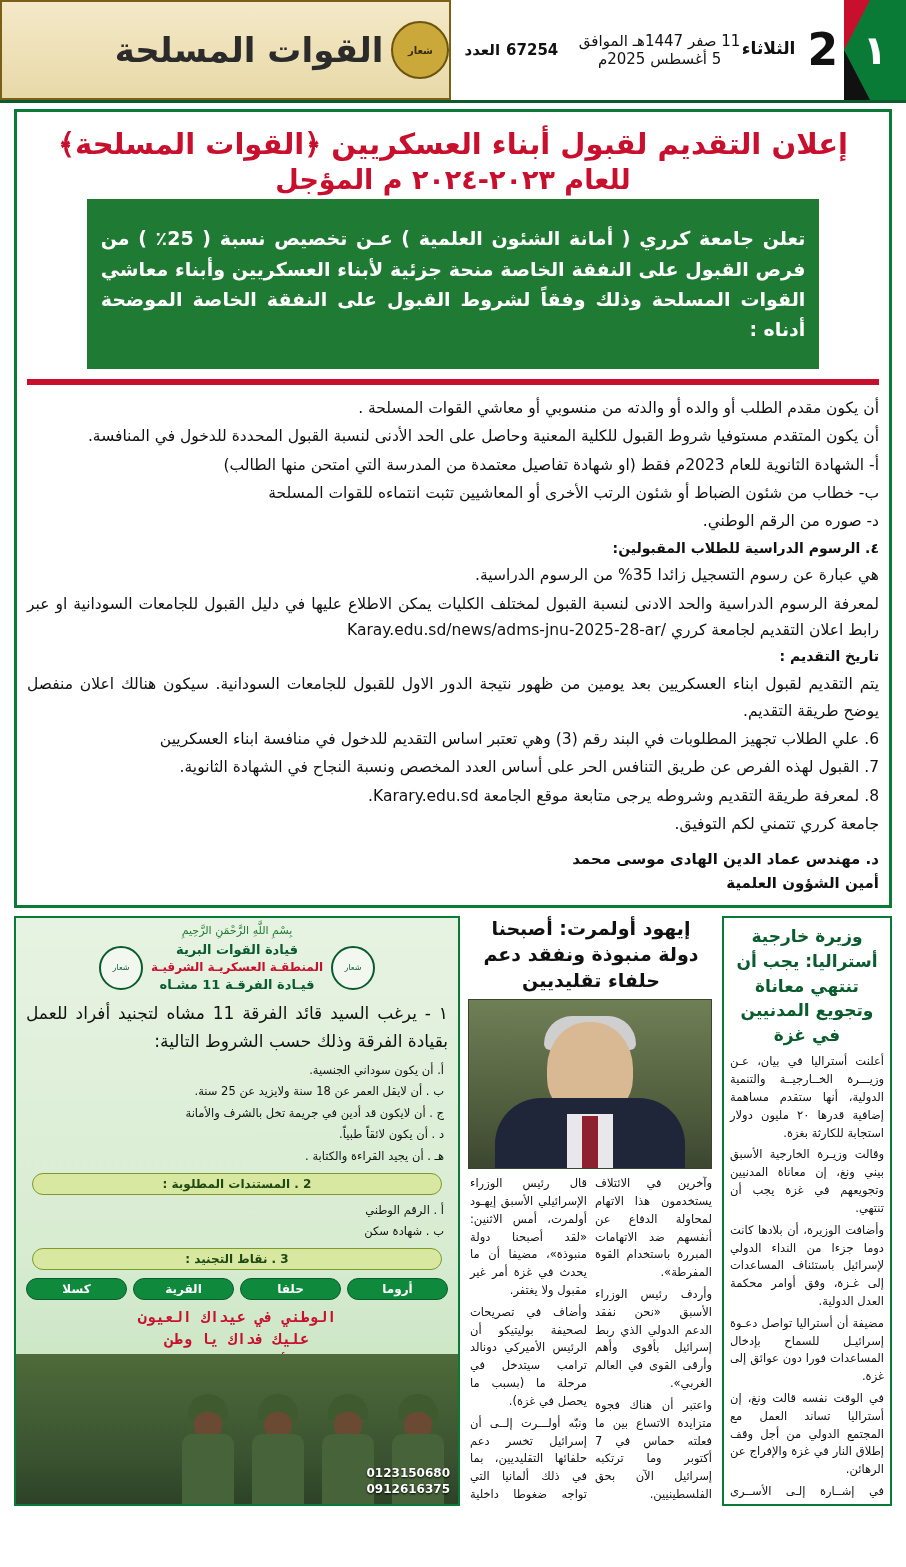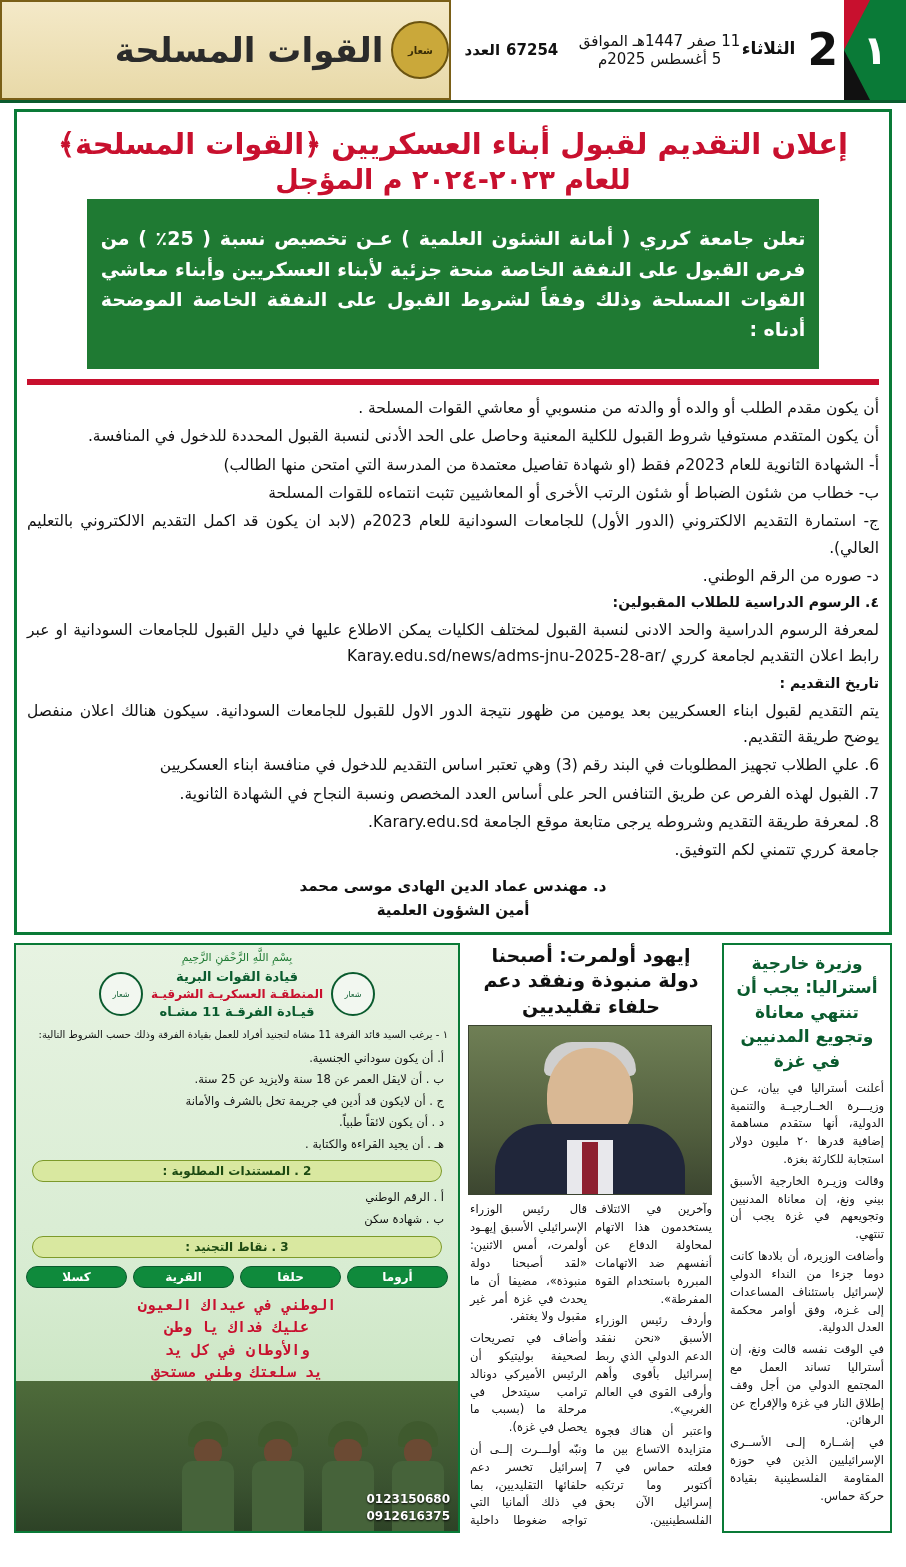--- a/index.html
+++ b/index.html
@@ -69,21 +69,21 @@
     color:#c8102e;font-size:27px;font-weight:bold;text-align:center;margin-bottom:0;
   }
   .green-band{
     background:#1f7a33;color:#fff;font-size:19px;font-weight:bold;line-height:1.6;
     padding:24px 14px;text-align:justify;margin:4px auto 10px auto;width:86%;box-sizing:border-box;
   }
   .redbar{height:6px;background:#c8102e;margin:0 0 10px 0;}
   .body-text{font-size:15.5px;line-height:1.7;text-align:justify;color:#111;}
   .body-text p{margin:2px 0;}
   .lbl{font-weight:bold;font-size:14px;}
-  .sig{font-weight:bold;font-size:15px;text-align:center;margin-top:10px;line-height:1.6;}
+  .sig{font-weight:bold;font-size:15px;text-align:right;margin-top:10px;line-height:1.6;}
 
   
   .lower{
     display:flex;flex-direction:row;gap:6px;margin:8px 14px 0 14px;height:590px;
   }
   .col-right{flex:0 0 170px;border:2px solid #0a7a37;padding:6px;box-sizing:border-box;overflow:hidden;background:#fff;}
   .col-mid{flex:0 0 250px;padding:0 4px;box-sizing:border-box;overflow:hidden;}
   .col-left{flex:1;border:2px solid #0a7a37;position:relative;overflow:hidden;
             background:linear-gradient(180deg,#e7f3e2 0%,#d8ecd2 55%,#bfe0b6 100%);}
 
@@ -109,21 +109,21 @@
   .photo .tie{position:absolute;left:50%;transform:translateX(-50%);bottom:0;width:16px;height:52px;background:#8e2030;}
 
   
   .ad-basmala{font-size:11px;text-align:center;color:#1f7a33;margin-top:6px;}
   .ad-head{display:flex;align-items:center;justify-content:center;gap:8px;margin:4px 6px;}
   .ad-seal{width:40px;height:40px;border-radius:50%;border:2px solid #0a5b2e;background:#f2f7f0;display:flex;align-items:center;justify-content:center;font-size:8px;color:#0a5b2e;text-align:center;}
   .ad-head-txt{text-align:center;line-height:1.4;}
   .ad-head-txt .l1{font-size:13px;font-weight:bold;color:#0a5b2e;}
   .ad-head-txt .l2{font-size:12px;font-weight:bold;color:#c8102e;}
   .ad-head-txt .l3{font-size:13px;font-weight:bold;color:#0a5b2e;}
-  .ad-para{font-size:10px;line-height:1.6;color:#111;margin:6px 10px;text-align:justify;}
+  .ad-para{font-size:17px;line-height:1.6;color:#111;margin:6px 10px;text-align:justify;}
   .ad-li{font-size:11.5px;line-height:1.7;margin:2px 14px;color:#111;}
   .ad-sub{
     background:#d9e8a0;border:1px solid #7d9a2a;border-radius:14px;margin:6px 16px;padding:3px 10px;
     font-size:12px;font-weight:bold;color:#1d4a12;text-align:center;
   }
   .pill-row{display:flex;gap:6px;justify-content:center;margin:8px 10px;}
   .pill{
     flex:1;background:#0f8a3c;color:#fff;border-radius:12px;text-align:center;font-size:12px;font-weight:bold;padding:3px 0;
     border:1px solid #0a5b2e;
   }
@@ -168,23 +168,23 @@
   <div class="announce">
     <div class="announce-h1">إعلان التقديم لقبول أبناء العسكريين ﴿القوات المسلحة﴾</div>
     <div class="announce-h2">للعام ٢٠٢٣-٢٠٢٤ م المؤجل</div>
     <div class="green-band">تعلن جامعة كرري ( أمانة الشئون العلمية ) عـن تخصيص نسبة ( 25٪ ) من فرص القبول على النفقة الخاصة منحة جزئية لأبناء العسكريين وأبناء معاشي القوات المسلحة وذلك وفقاً لشروط القبول على النفقة الخاصة الموضحة أدناه :</div>
     <div class="redbar"></div>
     <div class="body-text">
       <p>أن يكون مقدم الطلب أو والده أو والدته من منسوبي أو معاشي القوات المسلحة .</p>
       <p>أن يكون المتقدم مستوفيا شروط القبول للكلية المعنية وحاصل على الحد الأدنى لنسبة القبول المحددة للدخول في المنافسة.</p>
       <p>أ- الشهادة الثانوية للعام 2023م  فقط (او شهادة تفاصيل معتمدة من المدرسة التي امتحن منها الطالب)</p>
       <p>ب- خطاب من شئون الضباط أو شئون الرتب الأخرى أو المعاشيين تثبت انتماءه للقوات المسلحة</p>
-      <p>ج- استمارة التقديم الالكتروني (الدور الأول) للجامعات السودانية للعام 2023م (لابد ان يكون قد اكمل التقديم الالكتروني بالتعليم العالي).</p>
       <p>د- صوره من الرقم الوطني.</p>
       <p class="lbl">٤. الرسوم الدراسية للطلاب المقبولين:</p>
+      <p>هي عبارة عن رسوم التسجيل زائدا 35% من الرسوم الدراسية.</p>
       <p>لمعرفة الرسوم الدراسية والحد الادنى لنسبة القبول لمختلف الكليات يمكن الاطلاع عليها في دليل القبول للجامعات السودانية  او عبر رابط اعلان التقديم لجامعة كرري /Karay.edu.sd/news/adms-jnu-2025-28-ar</p>
       <p class="lbl">تاريخ التقديم :</p>
       <p>يتم التقديم لقبول ابناء العسكريين بعد يومين من ظهور نتيجة الدور الاول للقبول للجامعات السودانية. سيكون هنالك اعلان منفصل يوضح طريقة التقديم.</p>
       <p>6. علي الطلاب تجهيز المطلوبات في البند رقم (3) وهي تعتبر اساس التقديم للدخول في منافسة ابناء العسكريين</p>
       <p>7. القبول لهذه الفرص عن طريق التنافس الحر على أساس العدد المخصص ونسبة النجاح في الشهادة الثانوية.</p>
       <p>8. لمعرفة طريقة التقديم وشروطه يرجى متابعة موقع الجامعة Karary.edu.sd.</p>
       <p>جامعة كرري تتمني لكم التوفيق.</p>
       <div class="sig">
         <div>د. مهندس عماد الدين الهادى موسى محمد</div>
         <div>أمين الشؤون العلمية</div>
@@ -193,20 +193,21 @@
   </div>
 
   <div class="lower">
 
     <div class="col-right">
       <div class="hl-title">وزيرة خارجية أستراليا: يجب أن تنتهي معاناة وتجويع المدنيين في غزة</div>
       <div class="micro">
         <p>أعلنت أستراليا في بيان، عـن وزيـــرة الخــارجيــة والتنمية الدولية، أنها ستقدم مساهمة إضافية قدرها ٢٠ مليون دولار استجابة للكارثة بغزة.</p>
         <p>وقالت وزيـرة الخارجية الأسبق بيني ونغ، إن معاناة المدنيين وتجويعهم في غزة يجب أن تنتهي.</p>
         <p>وأضافت الوزيرة، أن بلادها كانت دوما جزءا من النداء الدولي لإسرائيل باستئناف المساعدات إلى غـزة، وفق أوامر محكمة العدل الدولية.</p>
+        <p>مضيفة أن أستراليا تواصل دعـوة إسرائيـل للسماح بإدخال المساعدات فورا دون عوائق إلى غزة.</p>
         <p>في الوقت نفسه قالت ونغ، إن أستراليا تساند العمل مع المجتمع الدولي من أجل وقف إطلاق النار في غزة والإفراج عن الرهائن.</p>
         <p>في إشــارة إلـى الأســرى الإسرائيليين الذين في حوزة المقاومة الفلسطينية بقيادة حركة حماس.</p>
       </div>
     </div>
 
     <div class="col-mid">
       <div class="mid-head">إيهود أولمرت: أصبحنا دولة منبوذة ونفقد دعم حلفاء تقليديين</div>
       <div class="photo">
         <div class="hair"></div>
         <div class="head"></div>

